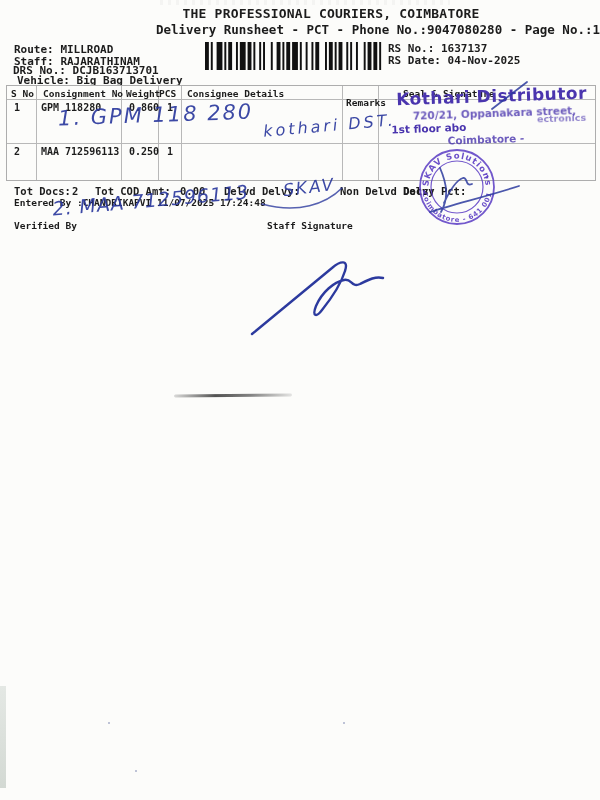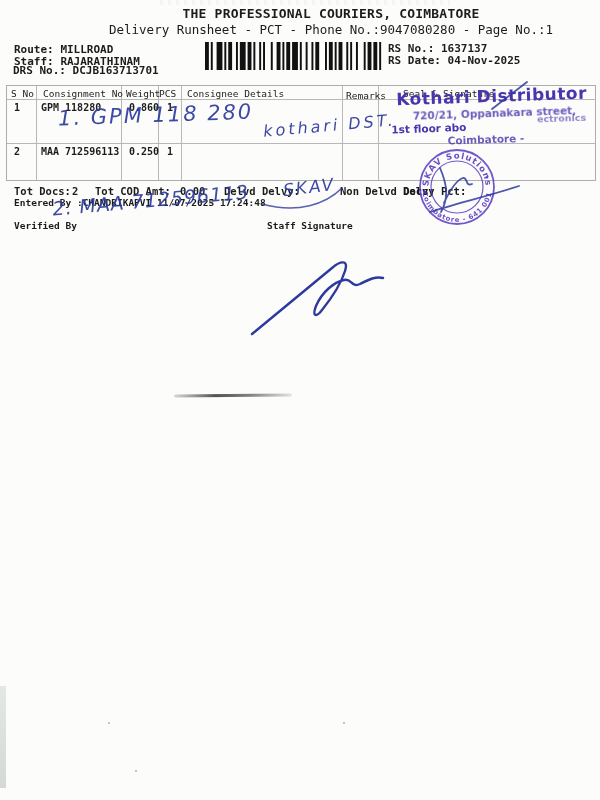--- a/index.html
+++ b/index.html
@@ -1,28 +1,28 @@
 <!DOCTYPE html>
 <html><head>
 <meta charset="utf-8">
 <style>
   html,body{margin:0;padding:0;background:#e8e8e8;}
   .page{position:relative;width:600px;height:800px;background:#fcfcfa;overflow:hidden;
         font-family:"DejaVu Sans Mono",monospace;color:#1c1c1c;}
   .abs{position:absolute;white-space:nowrap;}
   .title{top:6px;left:62px;right:0;text-align:center;font-size:13px;font-weight:bold;letter-spacing:.2px;}
-  .subtitle{top:22px;left:62px;right:0;text-align:center;font-size:12.5px;font-weight:normal;}
+  .subtitle{top:22px;left:62px;right:0;text-align:right;font-size:12.5px;font-weight:bold;}
   .infoline{font-size:11px;font-weight:bold;}
   .rsline{font-size:11px;font-weight:bold;text-align:center;}
   .barcode{left:205px;top:42px;width:180px;height:28px;}
   
   .tbl{left:6px;top:85px;width:588px;height:94px;border:1px solid #adadad;}
   .vline{position:absolute;top:0;bottom:0;width:1px;background:#b8b8b8;}
   .hline{position:absolute;left:0;right:0;height:1px;background:#b8b8b8;}
-  .hcell{position:absolute;font-size:9.5px;font-weight:normal;white-space:nowrap;}
+  .hcell{position:absolute;font-size:9.5px;font-weight:bold;white-space:nowrap;}
   .rcell{position:absolute;font-size:10px;font-weight:bold;white-space:nowrap;}
   
   .tot{font-size:10.5px;font-weight:bold;}
   .foot{font-size:9.5px;font-weight:bold;}
   
   .hand{position:absolute;font-family:"DejaVu Sans",sans-serif;font-style:italic;color:var(--ink);
         white-space:nowrap;opacity:.92;}
   .hw1{left:58px;top:103px;font-size:21px;letter-spacing:2px;transform:rotate(-2deg);}
   .hw2{left:263px;top:116px;font-size:16px;letter-spacing:3px;transform:rotate(-5deg);}
   .hw3{left:52px;top:189px;font-size:19px;letter-spacing:1px;transform:rotate(-5deg);}
@@ -58,20 +58,24 @@
     <span>Route:</span>
     <span>MILLROAD</span>
   </div>
   <div class="abs infoline" style="left:14px;top:55px;">
     <span>Staff:</span>
     <span>RAJARATHINAM</span>
   </div>
   <div class="abs infoline" style="left:13px;top:64px;">
     <span>DRS No.:</span>
     <span>DCJB163713701</span>
+  </div>
+  <div class="abs infoline" style="left:17px;top:74px;">
+    <span>Vehicle:</span>
+    <span>Big Bag Delivery</span>
   </div>
 
   <svg class="abs barcode" viewBox="0 0 180 28" fill="#111">
       <rect x="0.00" y="0" width="3.87" height="28"></rect>
       <rect x="5.81" y="0" width="1.94" height="28"></rect>
       <rect x="11.61" y="0" width="5.81" height="28"></rect>
       <rect x="19.35" y="0" width="1.94" height="28"></rect>
       <rect x="23.23" y="0" width="3.87" height="28"></rect>
       <rect x="30.97" y="0" width="1.94" height="28"></rect>
       <rect x="34.84" y="0" width="5.81" height="28"></rect>
@@ -118,21 +122,21 @@
     <div class="vline" style="left:335px;"></div>
     <div class="vline" style="left:371px;"></div>
     <div class="hline" style="top:13px;"></div>
     <div class="hline" style="top:57px;"></div>
 
     <div class="hcell" style="left:4px;top:2px;">S No</div>
     <div class="hcell" style="left:36px;top:2px;">Consignment No</div>
     <div class="hcell" style="left:119px;top:2px;">Weight</div>
     <div class="hcell" style="left:152px;top:2px;">PCS</div>
     <div class="hcell" style="left:180px;top:2px;">Consignee Details</div>
-    <div class="hcell" style="left:339px;top:4px;">Remarks</div>
+    <div class="hcell" style="left:339px;top:11px;">Remarks</div>
     <div class="hcell" style="left:396px;top:2px;">Seal &amp; Signature</div>
 
     <div>
       <div class="rcell" style="left:7px;top:16px;">1</div>
       <div class="rcell" style="left:34px;top:16px;">GPM 118280</div>
       <div class="rcell" style="left:122px;top:16px;">0.860</div>
       <div class="rcell" style="left:160px;top:16px;">1</div>
     </div>
     <div>
       <div class="rcell" style="left:7px;top:60px;">2</div>

